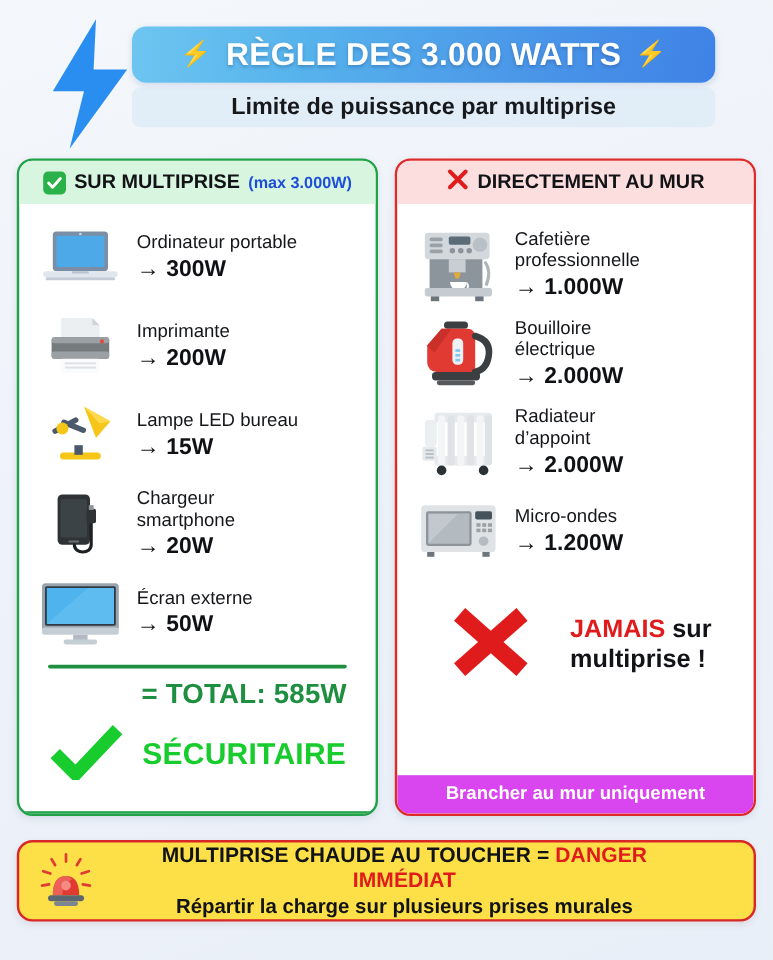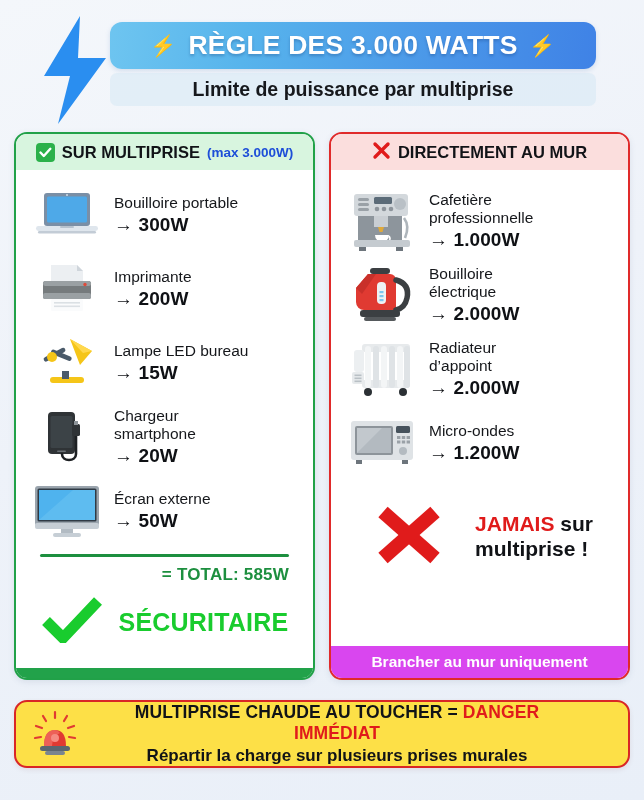--- a/index.html
+++ b/index.html
@@ -100,21 +100,21 @@
   }
   .item .watt {
     font-size: 19px; font-weight: 700; color: #0f1115; margin-top: 2px; letter-spacing: .1px;
   }
 
   .divider {
     height: 3px; background: #1d8f3f; margin: 6px 24px 0 24px; border-radius: 2px;
   }
   .total-line {
     text-align: right; padding: 8px 24px 0 0;
-    font-size: 17px; font-weight: 700; color: #1d8f3f; letter-spacing: .2px;
+    font-size: 23px; font-weight: 700; color: #1d8f3f; letter-spacing: .2px;
   }
   .verdict {
     display: flex; align-items: center; justify-content: center;
     gap: 16px; padding: 12px 10px 0 10px;
   }
   .verdict .vtxt-green {
     font-size: 25px; font-weight: 700; color: #19cc2e; letter-spacing: .2px;
   }
   .verdict-red {
     display: flex; align-items: center; justify-content: center;
@@ -193,21 +193,21 @@
             <svg width="66" height="48" viewBox="0 0 66 48">
               <rect x="10" y="2" width="46" height="33" rx="3" fill="#7a8fa6"></rect>
               <rect x="13" y="5.5" width="40" height="26" rx="1.5" fill="#4ea9e8"></rect>
               <circle cx="33" cy="4" r="1.1" fill="#c9d6e2"></circle>
               <rect x="2" y="35" width="62" height="5" rx="2.4" fill="#dfe6ed"></rect>
               <rect x="26" y="35" width="14" height="2" rx="1" fill="#b7c3cf"></rect>
               <rect x="4" y="40" width="58" height="2.6" rx="1.3" fill="#c3ccd6"></rect>
             </svg>
           </span>
           <span class="txt">
-            <span class="name">Bouilloire portable</span>
+            <span class="name">Ordinateur portable</span>
             <div class="watt">→ 300W</div>
           </span>
         </div>
 
         <div class="item">
           <span class="ico">
             <svg width="64" height="52" viewBox="0 0 64 52">
               <path d="M16 2 h26 l6 6 v10 H16 Z" fill="#eceff2"></path>
               <path d="M42 2 l6 6 h-6 Z" fill="#cfd5db"></path>
               <rect x="8" y="18" width="48" height="18" rx="2.5" fill="#767b7d"></rect>

